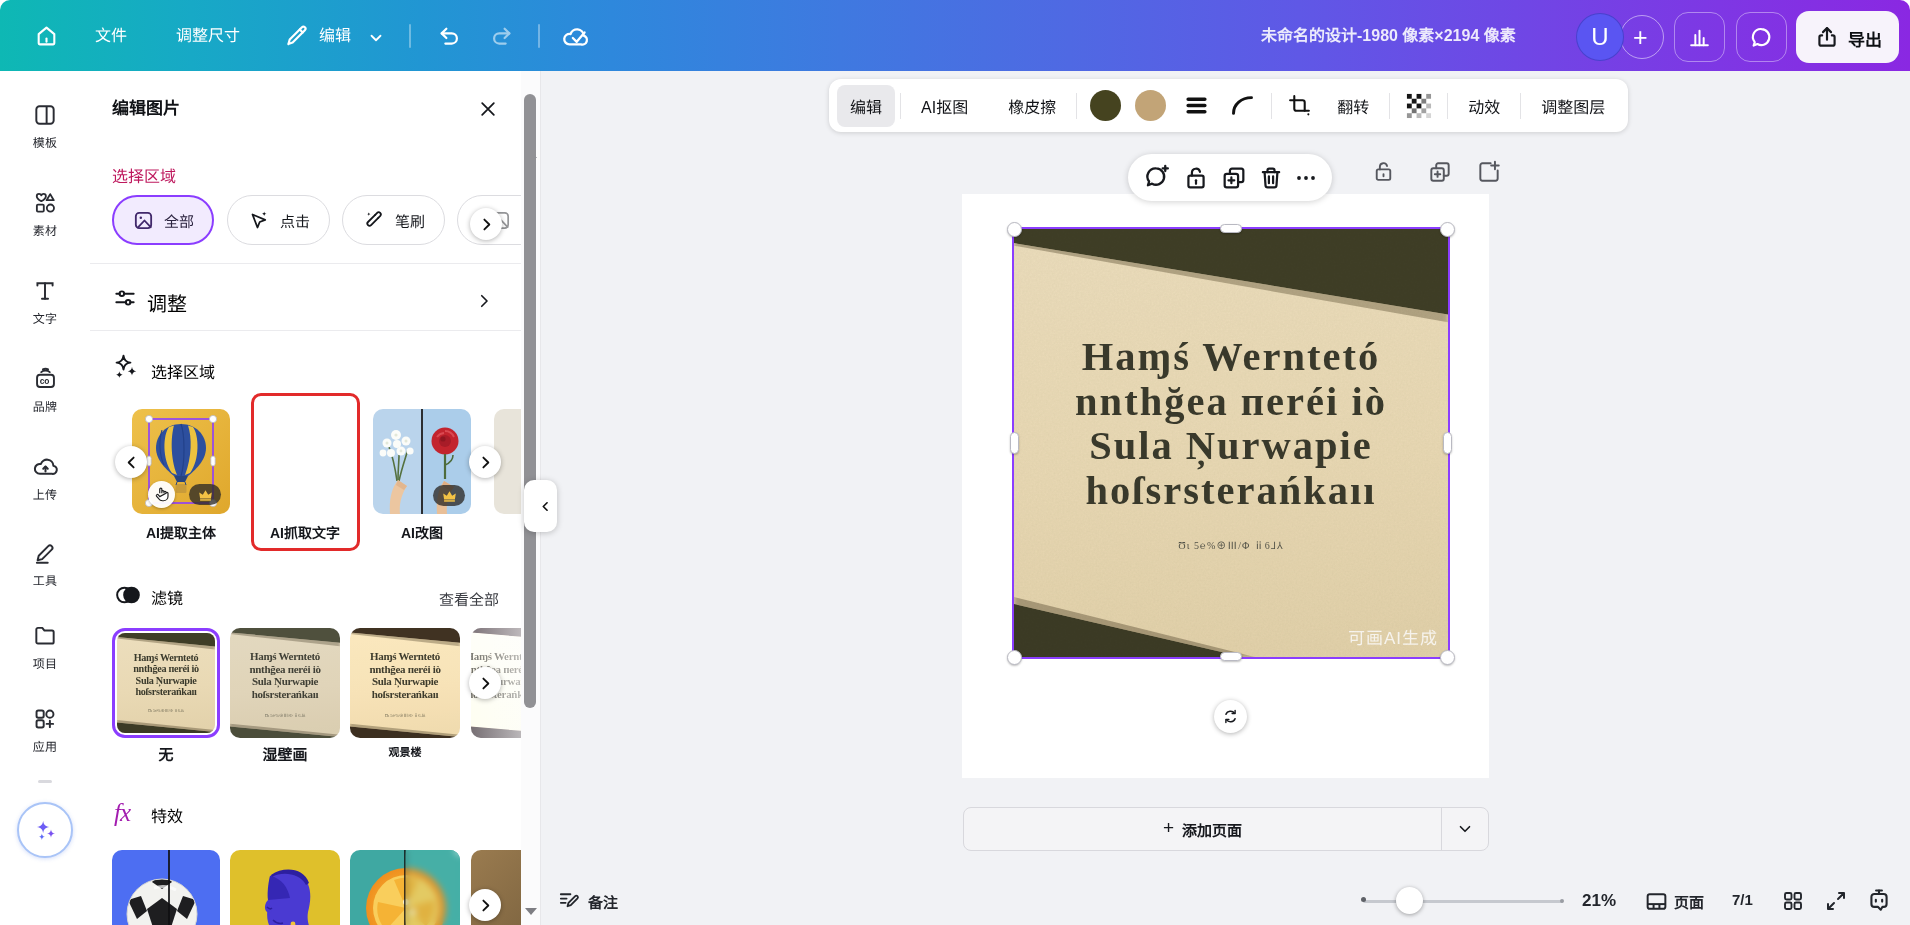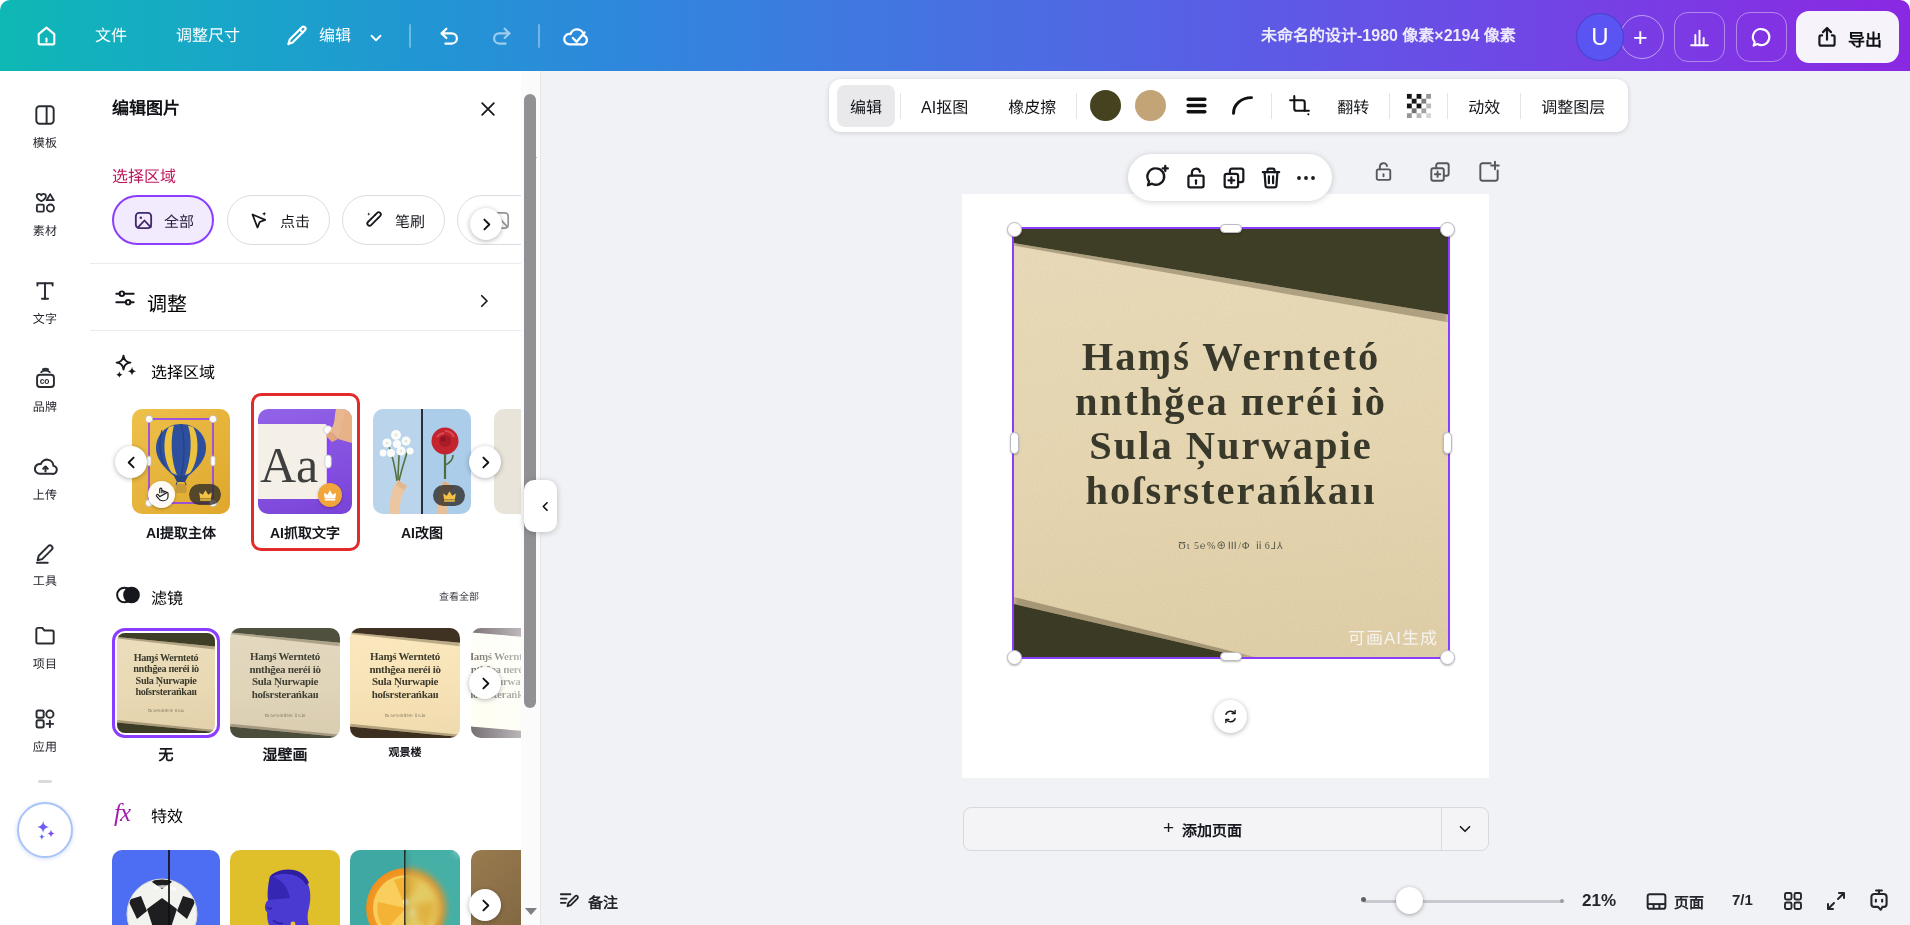--- a/index.html
+++ b/index.html
@@ -451,37 +451,20 @@
       <svg class="abs" style="left:21px;top:76px" width="18" height="18" viewBox="0 0 24 24" fill="#fff" stroke="#222" stroke-width="1.6" stroke-linejoin="round">
           <path d="M9 11V5.5a1.4 1.4 0 0 1 2.8 0V11m0-2.2a1.4 1.4 0 0 1 2.8 0V11m0-1.2a1.4 1.4 0 0 1 2.8 0v1.8m0-.6a1.3 1.3 0 0 1 2.6 0V15a6 6 0 0 1-6 6h-1.4a6 6 0 0 1-5-2.7L4.6 14.8a1.5 1.5 0 0 1 2.5-1.6L9 15.5Z"></path>
         </svg>
       <div class="abs" style="left:57px;top:75px;width:32px;height:21px;border-radius:11px;background:rgba(45,42,38,.78)"></div>
       <svg class="abs" style="left:66px;top:80px" width="15" height="12" viewBox="0 0 24 20">
           <path d="M3 16 1.5 6l6 3.5L12 2l4.5 7.5 6-3.5L21 16Z" fill="#f3c245"></path>
           <rect x="3" y="17" width="18" height="2.5" fill="#f3c245"></rect>
         </svg>
     </div>
     <div class="abs" style="left:161px;top:322px;width:109px;height:158px;border:3px solid #e22a2a;border-radius:10px"></div>
-    <div class="thumb" style="left:168px;top:338px;width:94px;height:105px;background:linear-gradient(160deg,#9264e8,#7a42d8)">
-      <svg width="94" height="105" viewBox="0 0 94 105">
-        <rect x="-6" y="15" width="76" height="75" rx="4" fill="#f4f0e7"></rect>
-        <text x="2" y="73" font-family="Liberation Serif,serif" font-size="50" fill="#3f3f3f">Aa</text>
-        <line x1="70" y1="15" x2="70" y2="90" stroke="#8b3dff" stroke-width="2.4"></line>
-        <rect x="66.8" y="46" width="6.4" height="13" rx="3.2" fill="#fff" stroke="#c5c5cc" stroke-width=".8"></rect>
-        <circle cx="70" cy="21" r="4.2" fill="#fff" stroke="#c5c5cc" stroke-width=".8"></circle>
-        <path d="M78 0 C76 8 78 14 72 22 L80 30 C86 22 88 12 88 0 Z" fill="#eab890"></path>
-        <path d="M72 22 l-4 5 6 6 6-3Z" fill="#e2a87c"></path>
-        <path d="M88 0 L94 0 94 34 80 30 Z" fill="#e8b288"></path>
-      </svg>
-      <div class="abs" style="left:60px;top:74px;width:24px;height:24px;border-radius:50%;background:#f0a63a;box-shadow:0 1px 3px rgba(0,0,0,.25)"></div>
-      <svg class="abs" style="left:65px;top:80px" width="14" height="12" viewBox="0 0 24 20">
-          <path d="M3 16 1.5 6l6 3.5L12 2l4.5 7.5 6-3.5L21 16Z" fill="#fff"></path>
-          <rect x="3" y="17" width="18" height="2.5" fill="#fff"></rect>
-        </svg>
-    </div>
     <div class="thumb" style="left:283px;top:338px;width:98px;height:105px">
       <svg width="98" height="105" viewBox="0 0 98 105">
         <rect x="0" y="0" width="49" height="105" fill="#bad4ec"></rect>
         <rect x="49" y="0" width="49" height="105" fill="#abcdea"></rect>
         <g stroke="#55713f" stroke-width="1.6" fill="none">
           <path d="M24 72 C22 58 20 48 16 38"></path>
             <path d="M25 72 C25 56 27 44 26 32"></path>
             <path d="M26 72 C29 58 33 48 35 40"></path>
         </g>
         <g fill="#fbfcf9">
@@ -534,21 +517,21 @@
       </div>
 
     <div class="abs" style="left:24px;top:510px">
       <svg width="28" height="28" viewBox="0 0 24 24" fill="none">
           <circle cx="9" cy="12" r="6.3" stroke="#15171c" stroke-width="1.7"></circle>
           <circle cx="15" cy="12" r="6.3" fill="#15171c"></circle>
           <circle cx="15" cy="12" r="6.3" stroke="#15171c" stroke-width="1.7"></circle>
         </svg>
     </div>
     <div class="sectitle abs" style="left:61px;top:514px">滤镜</div>
-    <div class="abs" style="left:349px;top:517px;font-size:10px;color:#3c3e44">查看全部</div>
+    <div class="abs" style="left:349px;top:517px;font-size:15px;color:#3c3e44">查看全部</div>
     <div class="abs" style="left:22px;top:557px;width:108px;height:110px;border:3px solid #8b3dff;border-radius:13px"></div>
     <div class="thumb" style="left:27px;top:562px;width:98px;height:100px;border-radius:8px">
       <div class="paper mini">
           <div class="darktop"></div>
           <div class="shadtop"></div>
           <div class="darkbot"></div>
           <div class="shadbot"></div>
         <div class="ptxt" style="top:19px;font-size:10.2px;line-height:11.4px;font-weight:700;letter-spacing:-.3px">Haɱś Werntetó<br>nnthğea пeréi iò<br>Sula Ņurwapie<br>hoſsrsterańkaıı</div>
         <div class="ptxt" style="top:74px;font-size:4px;opacity:.7">Ʊι 5℮%⊕Ⅲ/Φ ⅱ6⅃⅄</div>
       </div>

